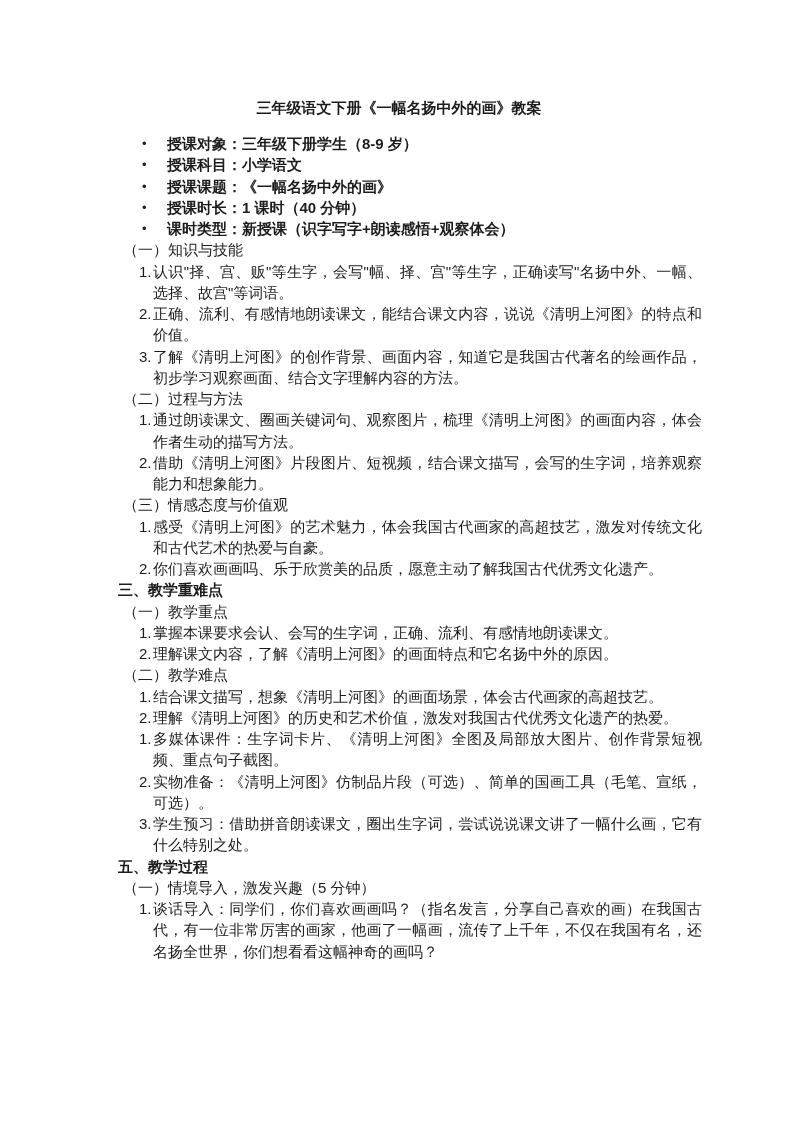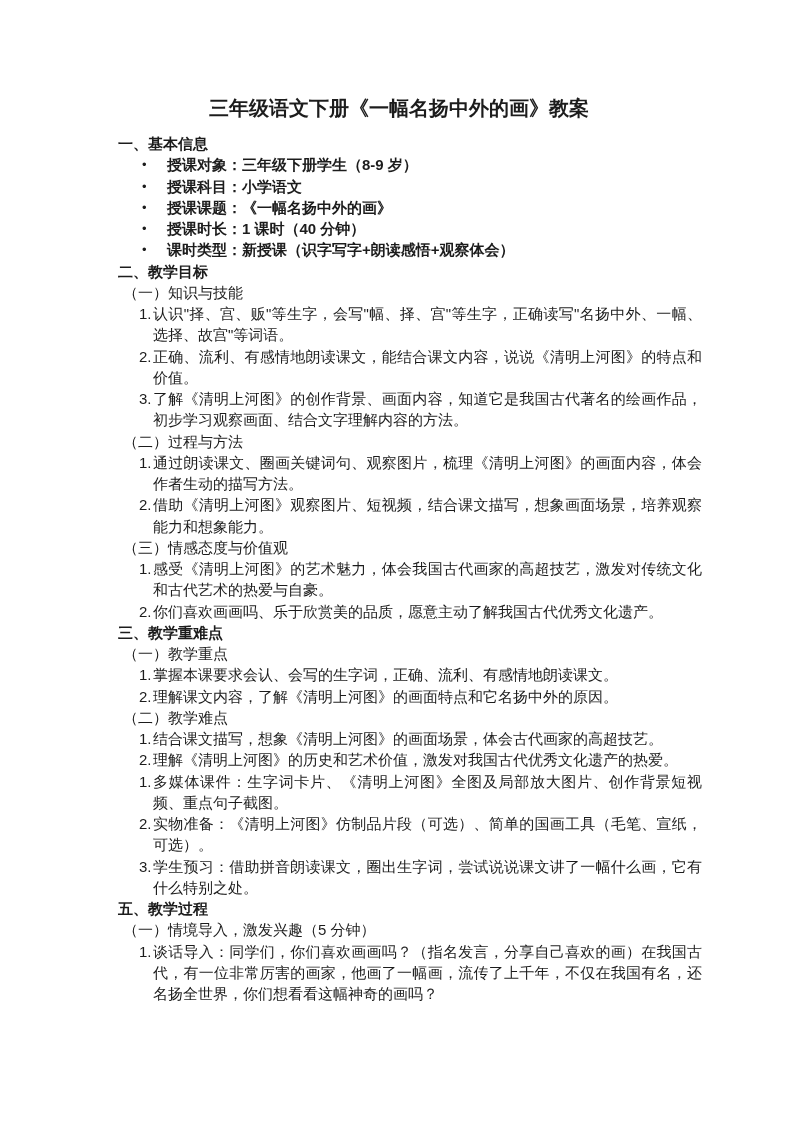--- a/index.html
+++ b/index.html
@@ -11,21 +11,21 @@
     background: #ffffff;
     box-sizing: border-box;
     padding: 97px 92px 0 118px;
     font-family: "Liberation Sans", "DejaVu Sans", sans-serif;
     color: #1c1c1c;
     font-size: 15px;
     line-height: 21.25px;
     overflow: hidden;
   }
   .doc-title {
-    font-size: 20px;
+    font-size: 15px;
     font-weight: bold;
     text-align: center;
     line-height: 22px;
     margin-left: -22px;
     margin-bottom: 14px;
     white-space: nowrap;
   }
   .sec-h { font-weight: bold; }
   .sub-h { font-weight: normal; margin-left: 5px; }
   .bullet-row { display: flex; margin-left: 24px; }
@@ -36,21 +36,20 @@
   .num-text { flex: 1; text-align: justify; }
 </style>
 </head>
 <body>
 
 <div class="page">
 
   <div class="doc-title">三年级语文下册《一幅名扬中外的画》教案</div>
 
   <div>
-    <div class="sec-h">一、基本信息</div>
     <div class="bullet-row">
       <span class="bullet-glyph">•</span>
       <span class="bullet-text">授课对象：三年级下册学生（8-9 岁）</span>
     </div>
     <div class="bullet-row">
       <span class="bullet-glyph">•</span>
       <span class="bullet-text">授课科目：小学语文</span>
     </div>
     <div class="bullet-row">
       <span class="bullet-glyph">•</span>
@@ -60,21 +59,20 @@
       <span class="bullet-glyph">•</span>
       <span class="bullet-text">授课时长：1 课时（40 分钟）</span>
     </div>
     <div class="bullet-row">
       <span class="bullet-glyph">•</span>
       <span class="bullet-text">课时类型：新授课（识字写字+朗读感悟+观察体会）</span>
     </div>
   </div>
 
   <div>
-    <div class="sec-h">二、教学目标</div>
 
     <div class="sub-h">（一）知识与技能</div>
     <div class="num-row">
       <span class="num-label">1.</span>
       <div class="num-text">认识"择、宫、贩"等生字，会写"幅、择、宫"等生字，正确读写"名扬中外、一幅、选择、故宫"等词语。</div>
     </div>
     <div class="num-row">
       <span class="num-label">2.</span>
       <div class="num-text">正确、流利、有感情地朗读课文，能结合课文内容，说说《清明上河图》的特点和价值。</div>
     </div>
@@ -83,21 +81,21 @@
       <div class="num-text">了解《清明上河图》的创作背景、画面内容，知道它是我国古代著名的绘画作品，初步学习观察画面、结合文字理解内容的方法。</div>
     </div>
 
     <div class="sub-h">（二）过程与方法</div>
     <div class="num-row">
       <span class="num-label">1.</span>
       <div class="num-text">通过朗读课文、圈画关键词句、观察图片，梳理《清明上河图》的画面内容，体会作者生动的描写方法。</div>
     </div>
     <div class="num-row">
       <span class="num-label">2.</span>
-      <div class="num-text">借助《清明上河图》观察图片、短视频，结合课文描写，想象画面场景，培养观察能力和想象能力。</div>
+      <div class="num-text">借助《清明上河图》片段图片、短视频，结合课文描写，会写的生字词，培养观察能力和想象能力。</div>
     </div>
 
     <div class="sub-h">（三）情感态度与价值观</div>
     <div class="num-row">
       <span class="num-label">1.</span>
       <div class="num-text">感受《清明上河图》的艺术魅力，体会我国古代画家的高超技艺，激发对传统文化和古代艺术的热爱与自豪。</div>
     </div>
     <div class="num-row">
       <span class="num-label">2.</span>
       <div class="num-text">你们喜欢画画吗、乐于欣赏美的品质，愿意主动了解我国古代优秀文化遗产。</div>

